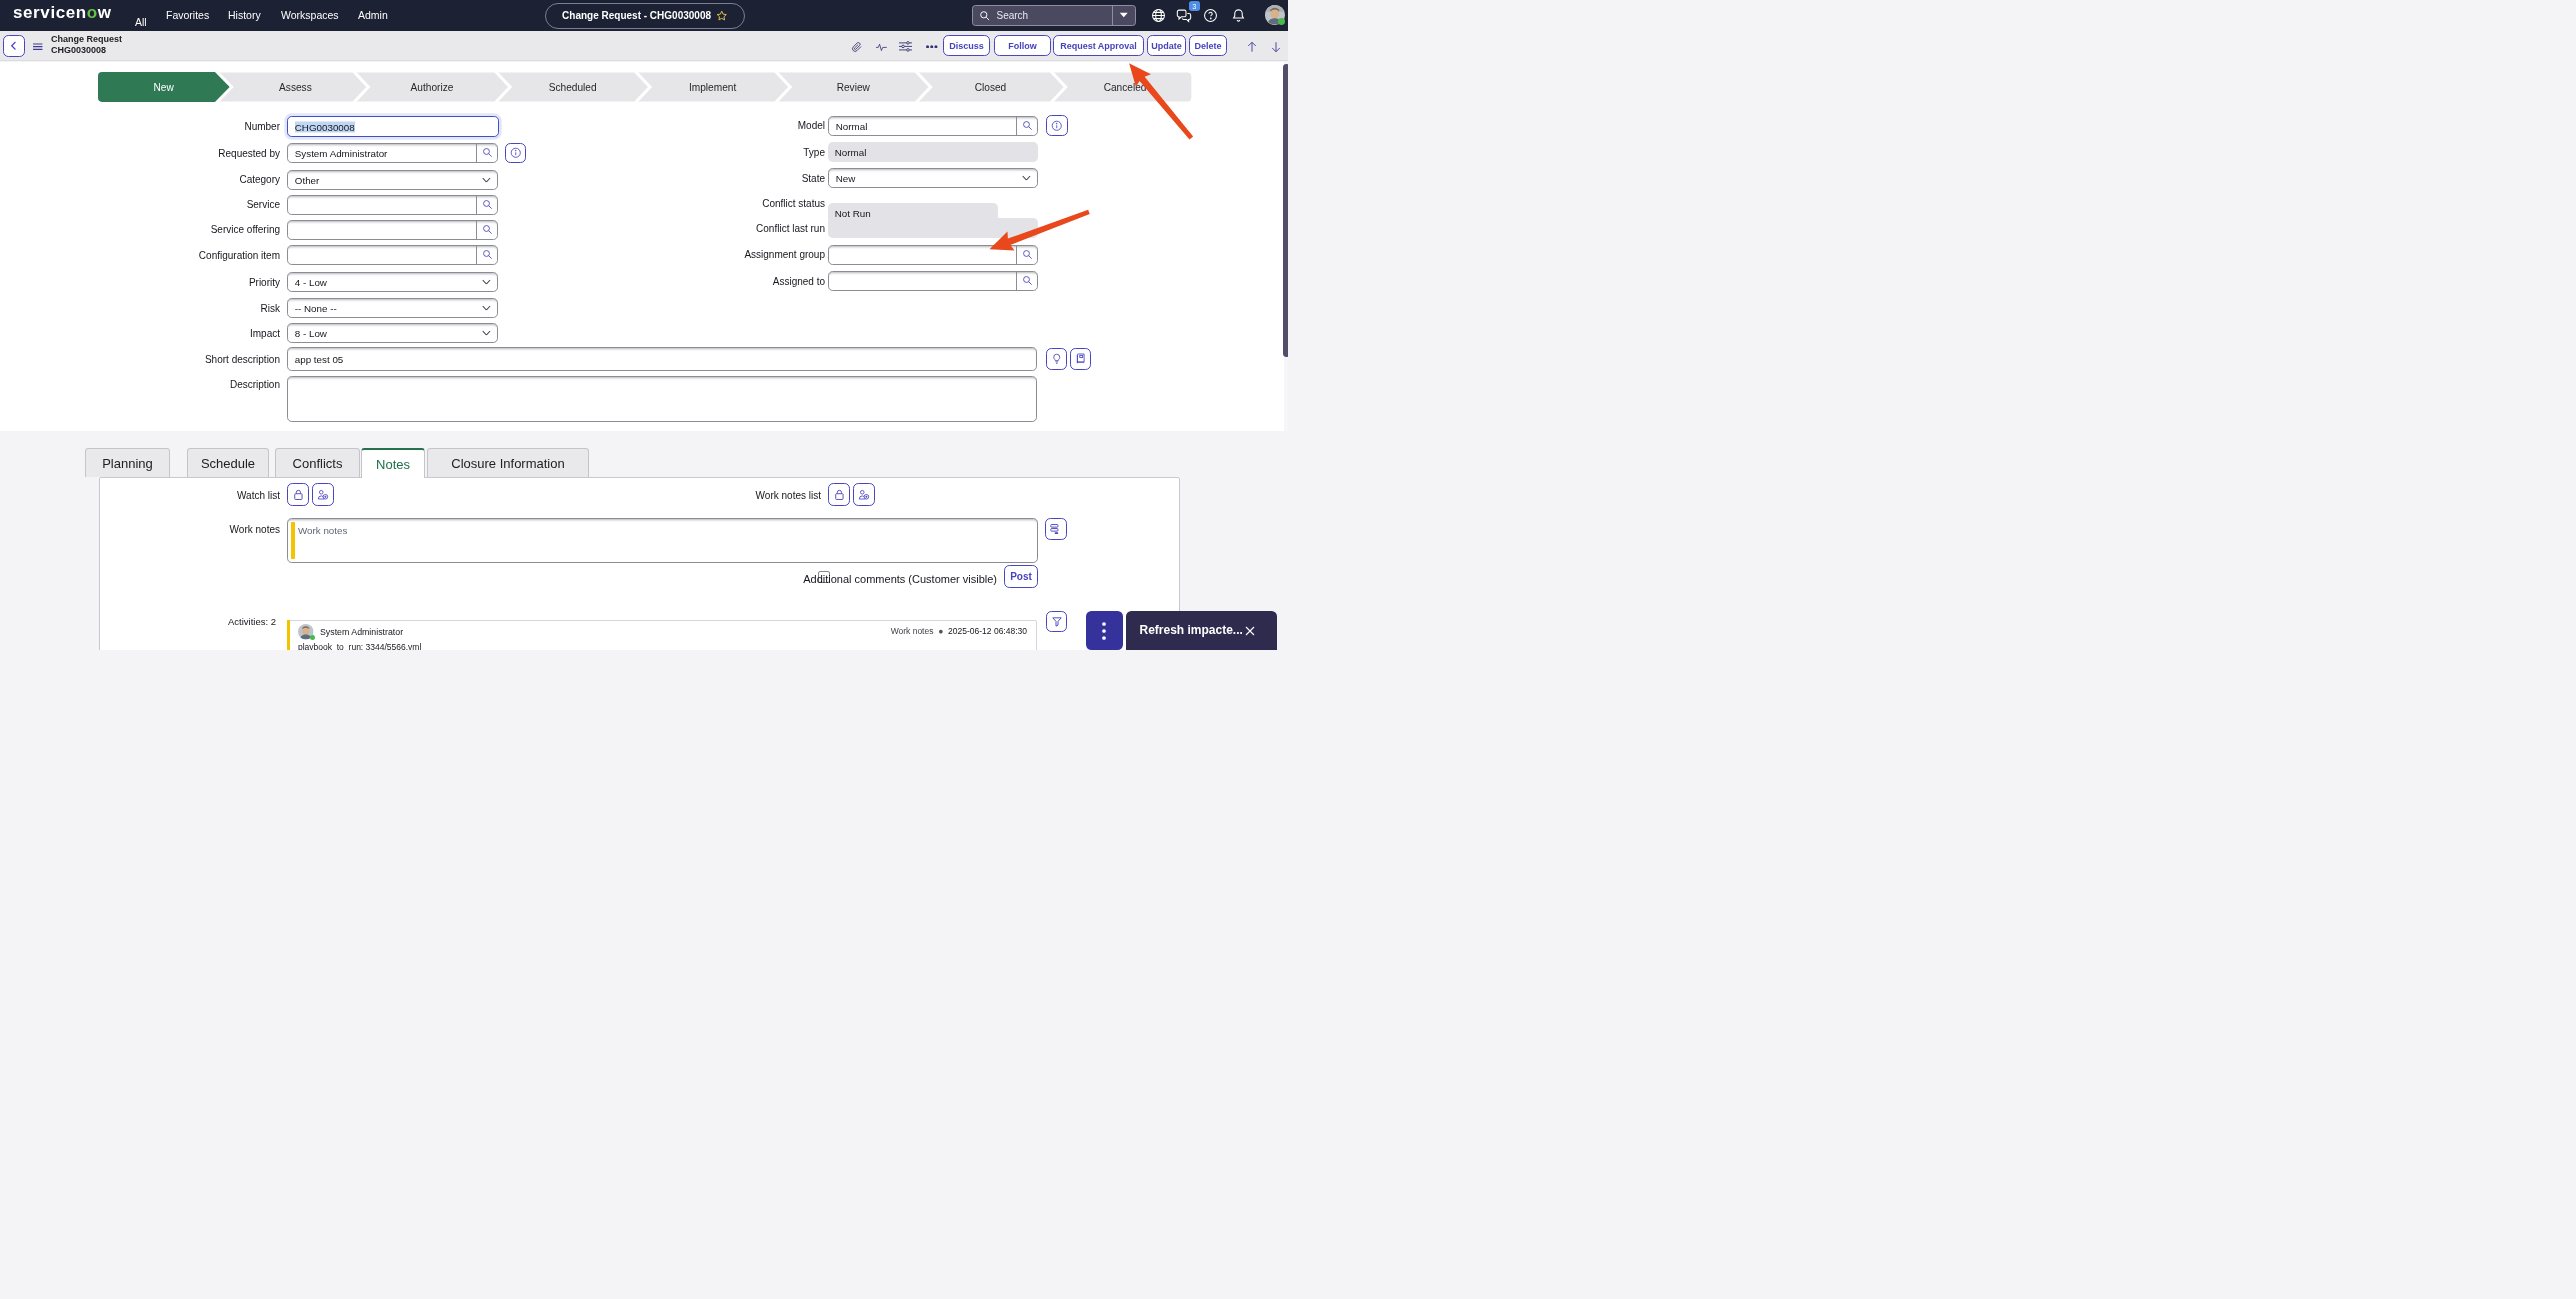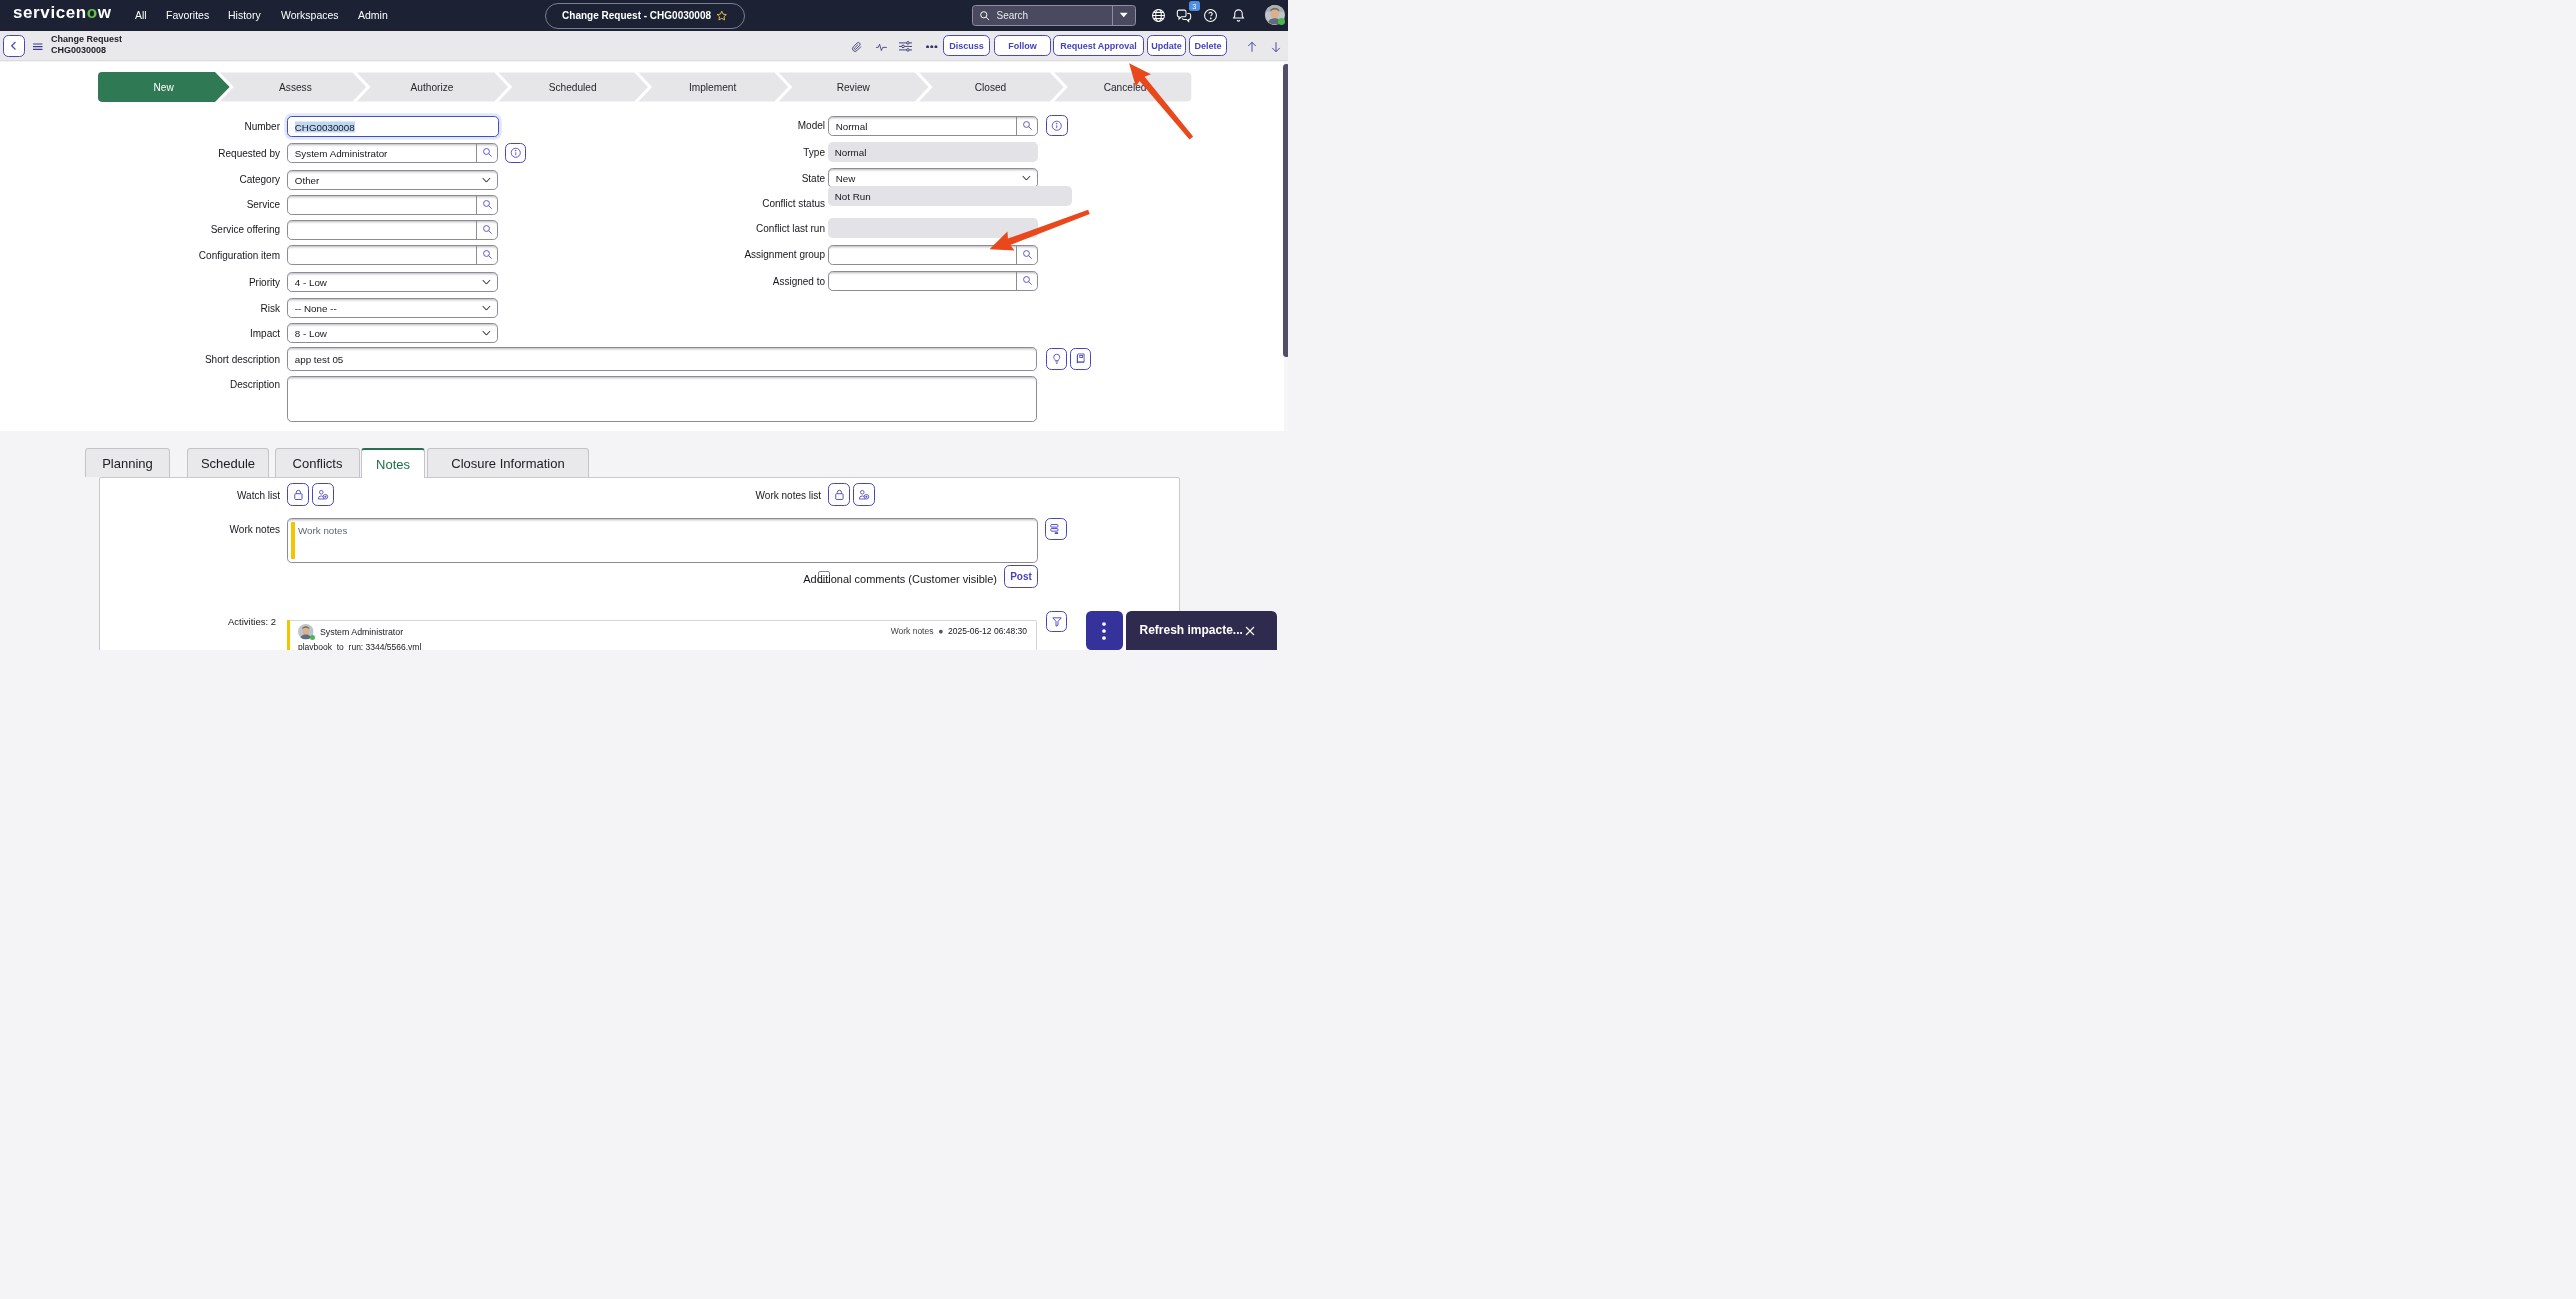--- a/index.html
+++ b/index.html
@@ -51,21 +51,21 @@
   .tab { position:absolute; top:448px; height:29px; background:#E9E9EB; border:0.7px solid #C4C4CA; border-bottom:none; border-radius:3.4px 3.4px 0 0; font-size:13px; color:#202027; display:flex; align-items:center; justify-content:center; }
   #tabNotes { position:absolute; z-index:3; top:448px; height:30px; background:#fff; border:0.7px solid #C4C4CA; border-bottom:none; border-top:2.7px solid #25714B; border-radius:3.4px 3.4px 0 0; font-size:13px; color:#1B7148; display:flex; align-items:center; justify-content:center; }
   #card { position:absolute; left:99px; top:477px; width:1081px; height:270px; background:#fff; border:0.7px solid #C8C8CE; border-radius:2px; }
 </style>
 </head>
 <body>
 <div id="page">
 
   <div id="nav">
     <div id="logo">servicen<span class="o">o</span>w</div>
-    <div class="navitem" style="left:135px;">All</div>
+    <div class="navitem" style="left:135px;margin-top:7px;">All</div>
     <div class="navitem" style="left:166px;">Favorites</div>
     <div class="navitem" style="left:228px;">History</div>
     <div class="navitem" style="left:281px;">Workspaces</div>
     <div class="navitem" style="left:358px;">Admin</div>
     <div id="pill">
         <span>Change Request - CHG0030008</span>
       <svg width="11.5" height="11.5" viewBox="0 0 24 24" fill="none" stroke="#E2C24E" stroke-width="2">
           <path d="M12 2.5l2.9 6.2 6.6.8-4.9 4.6 1.3 6.6-5.9-3.3-5.9 3.3 1.3-6.6L2.5 9.5l6.6-.8z"></path>
         </svg>
     </div>
@@ -323,21 +323,21 @@
         <div class="val">Normal</div>
       </div>
 
     <div class="fld" style="left:828px; top:168px; width:210px; height:20px;">
       <div class="val">New</div>
       <svg class="chev" width="8.8" height="5.4" viewBox="0 0 13 8" fill="none" stroke="#3A3A40" stroke-width="1.5">
           <path d="M1 1l5.5 6L12 1"></path>
         </svg>
     </div>
 
-    <div class="ro" style="left:828px; top:186px; width:244px;">
+    <div class="ro" style="left:828px; top:203px; width:170px;">
         <div class="val">Not Run</div>
       </div>
 
     <div class="ro" style="left:828px; top:218px; width:210px;"></div>
 
     <div class="fld" style="left:828px; top:245px; width:210px;">
       <div class="seg">
           <svg width="10.8" height="10.8" viewBox="0 0 24 24" fill="none" stroke="#4946BE" stroke-width="2">
             <circle cx="10" cy="10" r="6.5"></circle>
             <path d="M15 15l6.5 6.5"></path>

